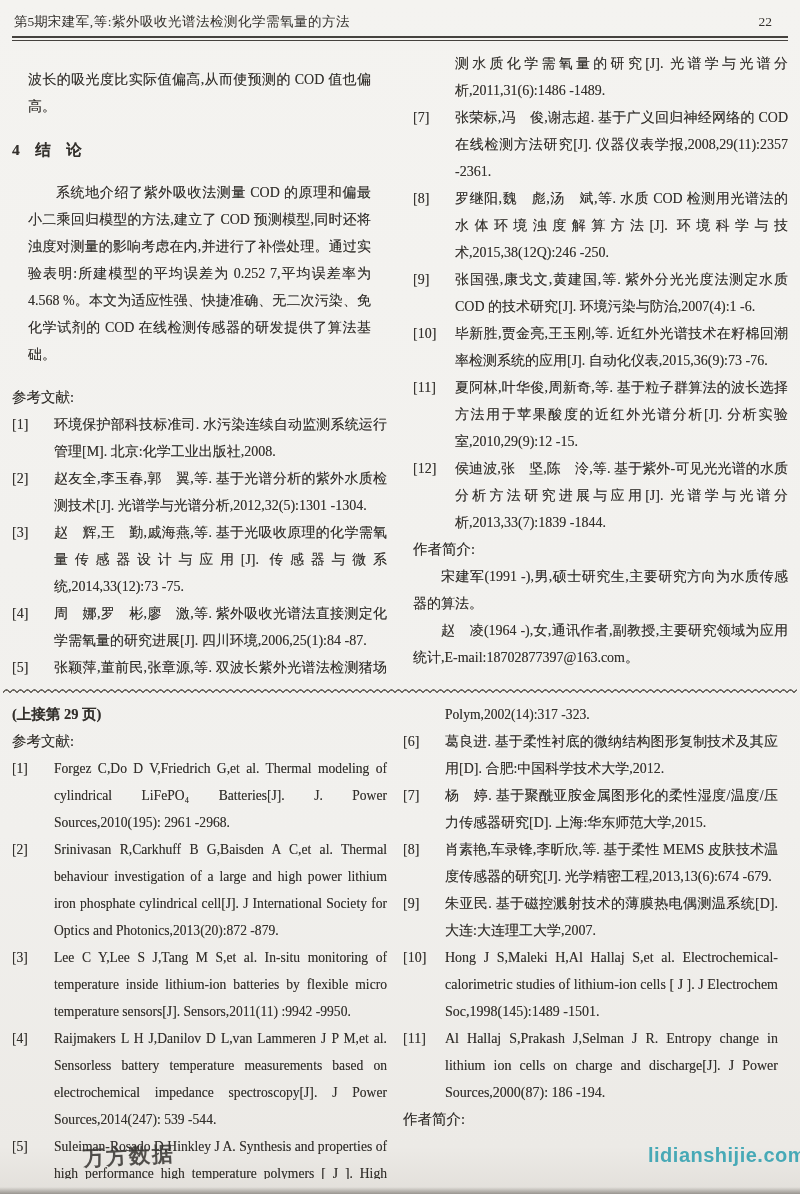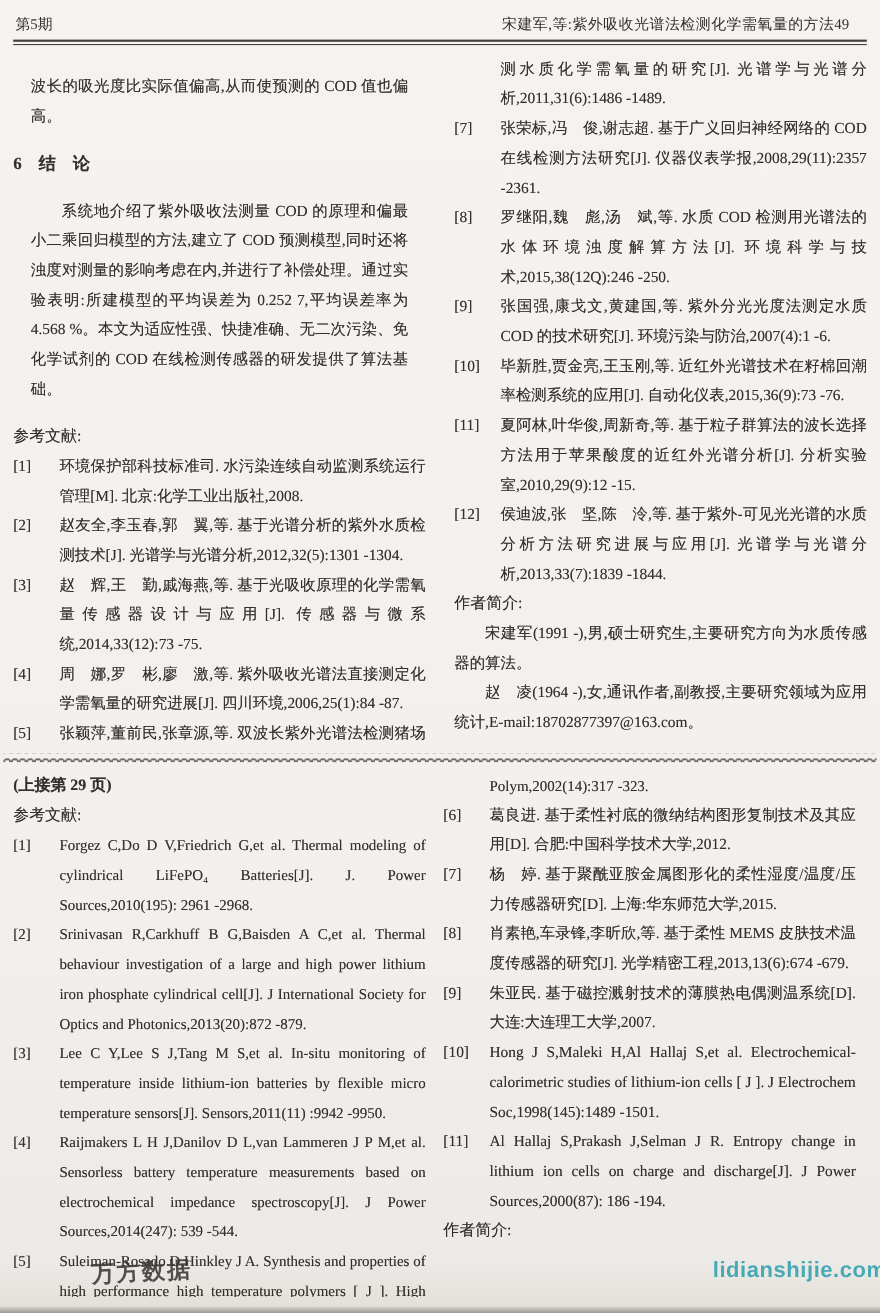--- a/index.html
+++ b/index.html
@@ -5,21 +5,21 @@
   html,body{margin:0;padding:0;}
   body{
     width:800px;height:1194px;overflow:hidden;position:relative;
     background:linear-gradient(180deg,#f4f3f0 0%,#f1f0ed 70%,#eceae6 96%,#e2dfda 100%);
     font-family:"Liberation Serif","DejaVu Serif",serif;
     color:#33302c;
   }
   .page{position:absolute;inset:0;}
   .header{display:flex;align-items:baseline;padding:13px 28px 0 14px;font-size:13.5px;}
   .header .issue{flex:0 0 auto;}
-  .header .title{flex:1;text-align:right;letter-spacing:.5px;}
+  .header .title{flex:1;text-align:left;letter-spacing:.5px;}
   .header .pageno{flex:0 0 auto;}
   .header-rule{margin:5px 12px 0 12px;height:2px;border-top:2.5px solid #45423e;border-bottom:1.5px solid #45423e;}
   .cols{display:flex;gap:26px;padding:9px 12px 0 12px;}
   .cols.top{height:626px;overflow:hidden;}
   .cols.bottom{height:478px;overflow:hidden;padding-top:6px;gap:16px;}
   .col{width:375px;font-size:14px;line-height:27px;text-align:justify;text-shadow:0 0 .5px rgba(51,48,44,.5);}
   .para{margin:16px;}
   .indent{text-indent:2em;}
   .sec-heading{margin:2px 0 1px 0;font-size:15.5px;font-weight:bold;line-height:27px;}
   .ref-heading{font-weight:normal;font-size:14.5px;line-height:27px;}
@@ -46,29 +46,29 @@
     background:linear-gradient(to bottom,rgba(92,88,82,0),rgba(92,88,82,.55));}
 </style>
 </head>
 <body>
 
 <div class="page">
 
   <div class="header">
     <span class="issue">第5期</span>
     <span class="title">宋建军,等:紫外吸收光谱法检测化学需氧量的方法</span>
-    <span class="pageno">49</span>
+    <span class="pageno">22</span>
   </div>
   <div class="header-rule"></div>
 
   <div class="cols top">
 
     <div class="col">
       <p class="para">波长的吸光度比实际值偏高,从而使预测的 COD 值也偏高。</p>
-      <div class="sec-heading">6　结　论</div>
+      <div class="sec-heading">4　结　论</div>
       <p class="para indent">系统地介绍了紫外吸收法测量 COD 的原理和偏最小二乘回归模型的方法,建立了 COD 预测模型,同时还将浊度对测量的影响考虑在内,并进行了补偿处理。通过实验表明:所建模型的平均误差为 0.252 7,平均误差率为 4.568 %。本文为适应性强、快捷准确、无二次污染、免化学试剂的 COD 在线检测传感器的研发提供了算法基础。</p>
       <div class="ref-heading">参考文献:</div>
       <div class="ref-list">
 
           <div class="ref">
             <span class="ref-id">[1]</span>
             <span class="ref-text">环境保护部科技标准司. 水污染连续自动监测系统运行管理[M]. 北京:化学工业出版社,2008.</span>
           </div>
 
           <div class="ref">

